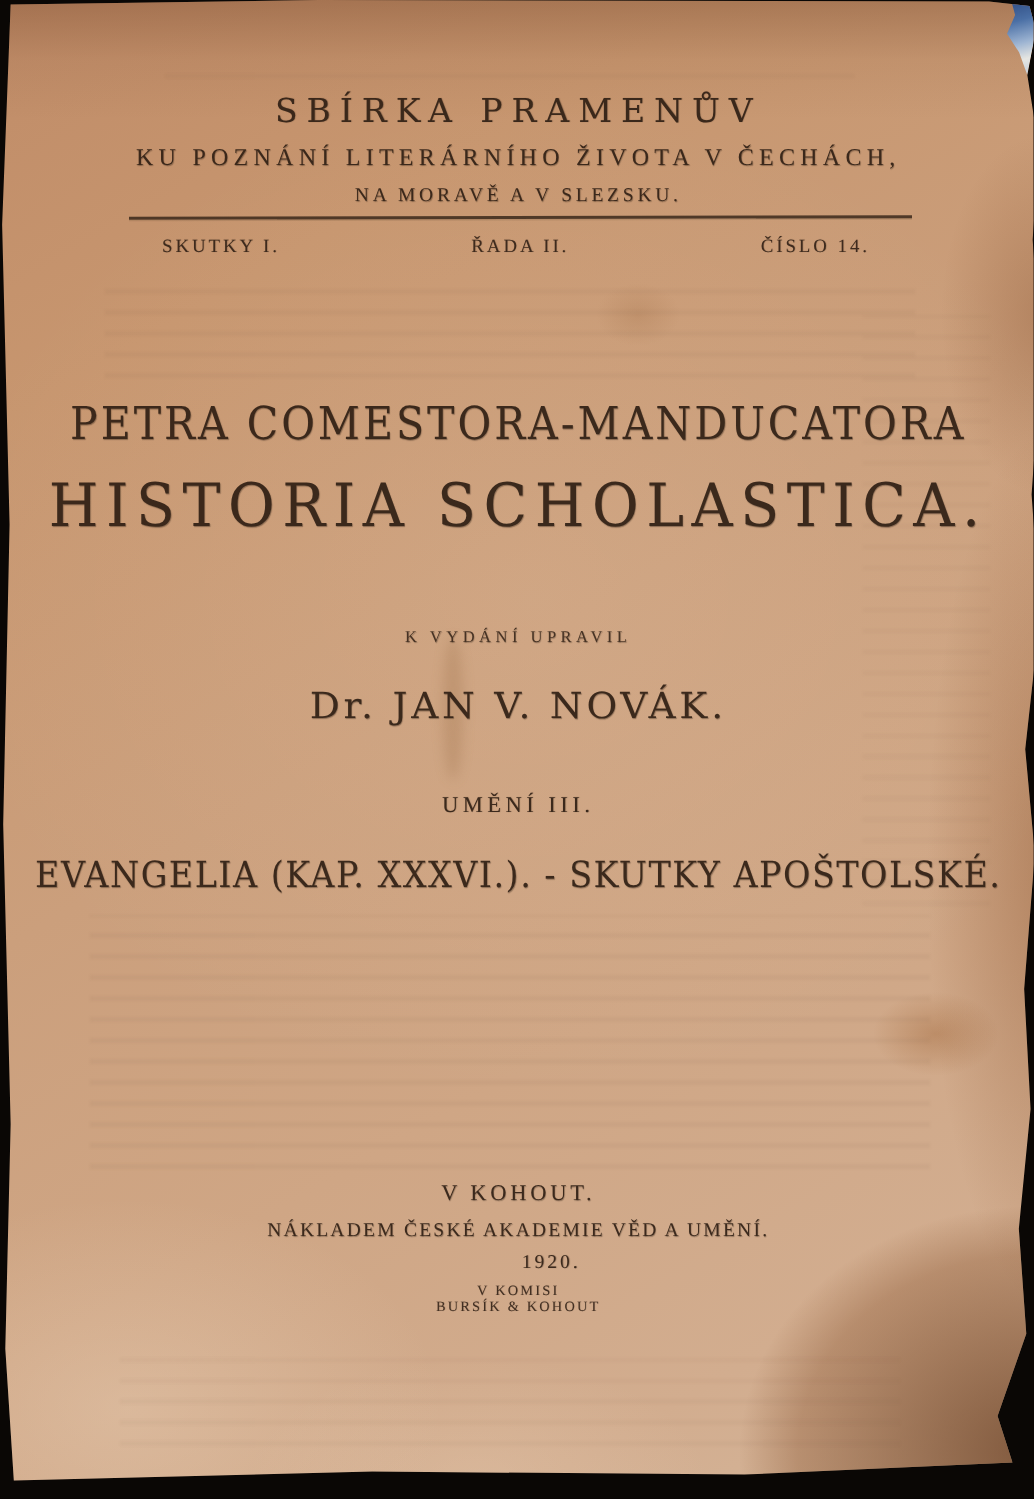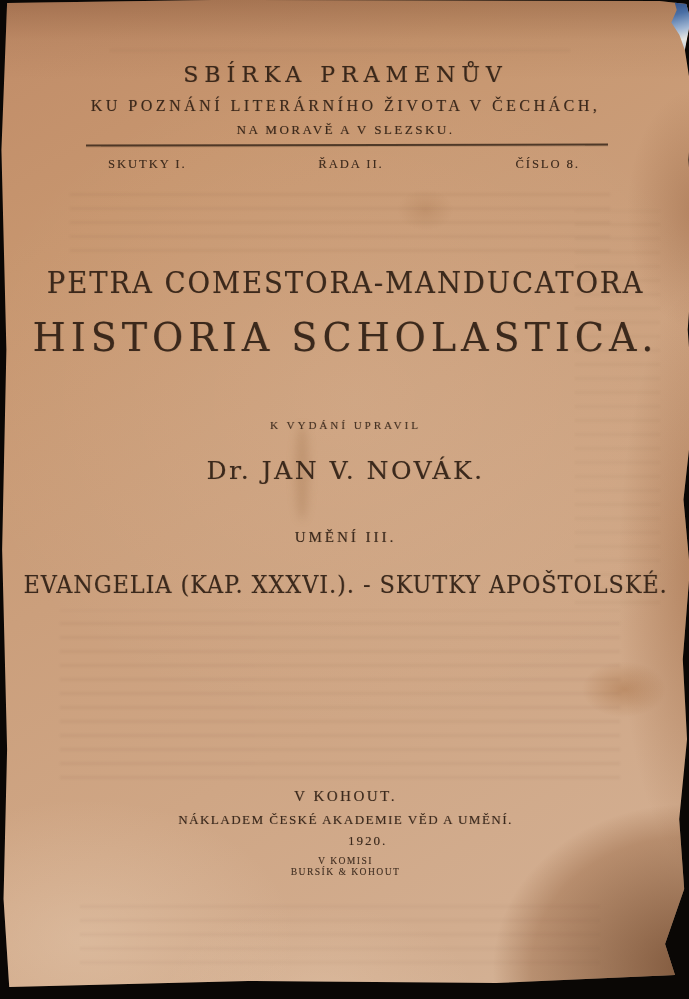--- a/index.html
+++ b/index.html
@@ -123,21 +123,21 @@
 
     <div class="ink series-title">SBÍRKA PRAMENŮV</div>
     <div class="ink series-sub1">KU POZNÁNÍ LITERÁRNÍHO ŽIVOTA V ČECHÁCH,</div>
     <div class="ink series-sub2">NA MORAVĚ A V SLEZSKU.</div>
 
     <div class="rule"></div>
 
     <div class="issue-row">
       <span>SKUTKY I.</span>
       <span>ŘADA II.</span>
-      <span>ČÍSLO 8.</span>
+      <span>ČÍSLO 14.</span>
     </div>
 
     <div class="ink author-line">PETRA COMESTORA-MANDUCATORA</div>
     <div class="ink main-title">HISTORIA SCHOLASTICA.</div>
 
     <div class="ink editor-label">K VYDÁNÍ UPRAVIL</div>
     <div class="ink editor-name">Dr. JAN V. NOVÁK.</div>
 
     <div class="ink part-label">UMĚNÍ III.</div>
     <div class="ink part-title">EVANGELIA (KAP. XXXVI.). - SKUTKY APOŠTOLSKÉ.</div>

